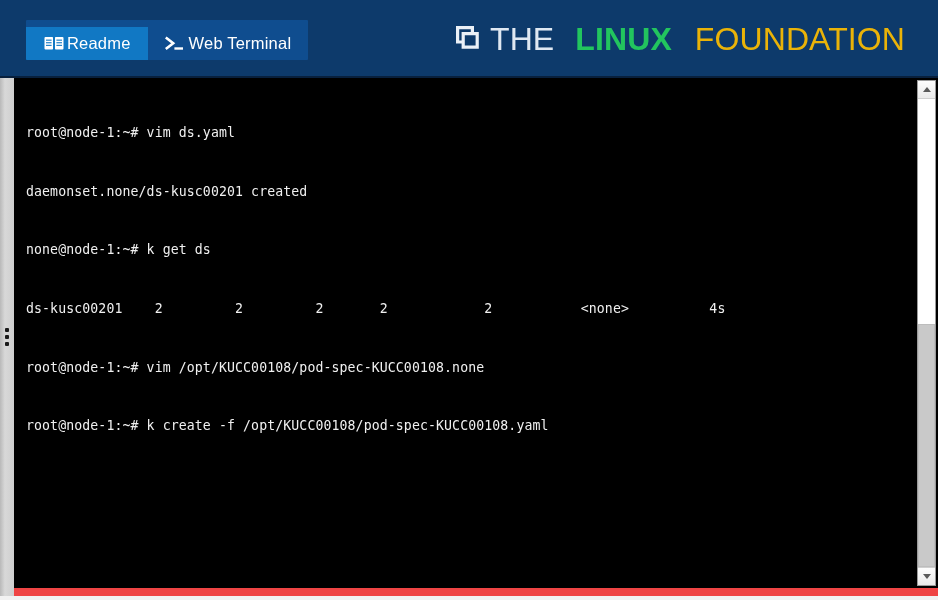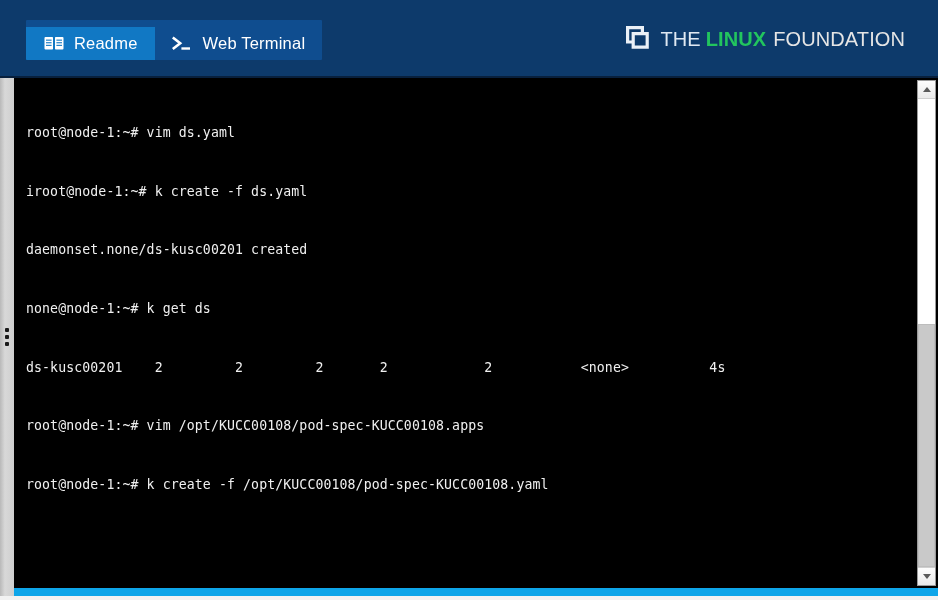--- a/index.html
+++ b/index.html
@@ -47,21 +47,21 @@
     display: flex;
     align-items: stretch;
     height: 40px;
     background: #0f4d8f;
     border-radius: 1px;
     overflow: hidden;
   }
   .tab {
     display: flex;
     align-items: center;
-    gap: 9px;
+    gap: 2px;
     padding: 0 17px;
     color: #ffffff;
     font-size: 16.5px;
     letter-spacing: .2px;
     cursor: pointer;
     user-select: none;
     white-space: nowrap;
     margin-top: 7px;
   }
   .tab.active {
@@ -84,39 +84,39 @@
     top: 20px;
     display: flex;
     align-items: center;
     gap: 9px;
     height: 38px;
     color: #eef3f9;
     white-space: nowrap;
   }
   .brand-mark { display: block; }
   .brand-text {
-    font-size: 20px;
+    font-size: 32px;
     letter-spacing: .1px;
     line-height: 1;
     display: flex;
     align-items: baseline;
-    gap: 0px;
+    gap: 16px;
   }
   .brand-the { font-weight: 300; color: #dfe8f2; }
   .brand-linux { font-weight: 700; color: #22c55e; margin: 0 7px 0 5px; }
-  .brand-foundation { font-weight: 300; color: #e5e5e5; }
+  .brand-foundation { font-weight: 300; color: #eab308; }
 
   
   .terminal-wrap {
     position: absolute;
     left: 0;
     top: 78px;
     width: 938px;
     height: 522px;
-    background: #0ea5e9;
+    background: #ef4444;
     box-sizing: border-box;
     border-bottom: 4px solid #f2f2f2;
   }
 
   .splitter {
     position: absolute;
     left: 0;
     top: 0;
     width: 14px;
     height: 100%;
@@ -281,25 +281,24 @@
         <i></i>
           <i></i>
           <i></i>
       </span>
     </div>
 
     <div class="terminal">
 
       <div class="term-body">
         <div class="term-line">root@node-1:~# vim ds.yaml</div>
-        <div class="term-line">iroot@node-1:~# k create -f ds.yaml</div>
         <div class="term-line">daemonset.none/ds-kusc00201 created</div>
         <div class="term-line">none@node-1:~# k get ds</div>
         <div class="term-line">ds-kusc00201    2         2         2       2            2           &lt;none&gt;          4s</div>
-        <div class="term-line">root@node-1:~# vim /opt/KUCC00108/pod-spec-KUCC00108.apps</div>
+        <div class="term-line">root@node-1:~# vim /opt/KUCC00108/pod-spec-KUCC00108.none</div>
         <div class="term-line">root@node-1:~# k create -f /opt/KUCC00108/pod-spec-KUCC00108.yaml</div>
         
         
         
         
         
         
         
         
         

